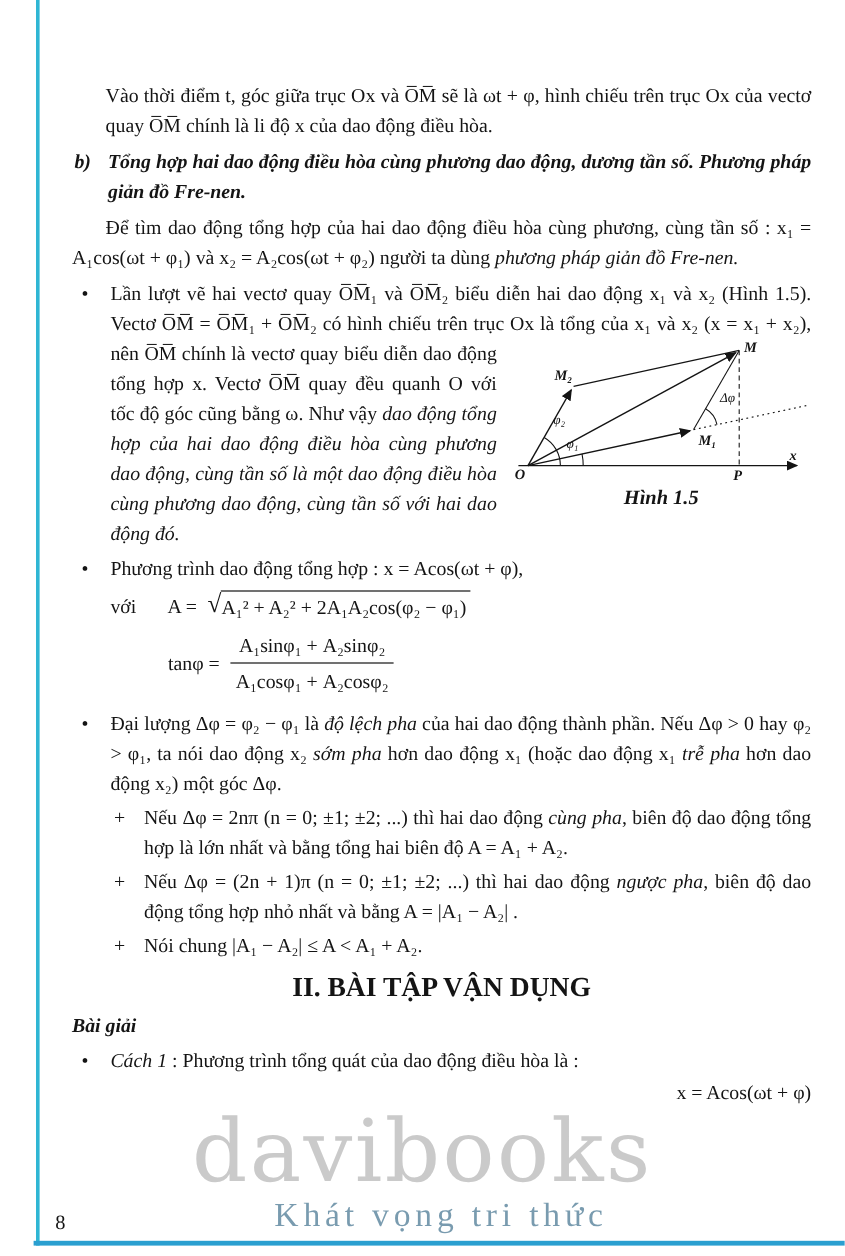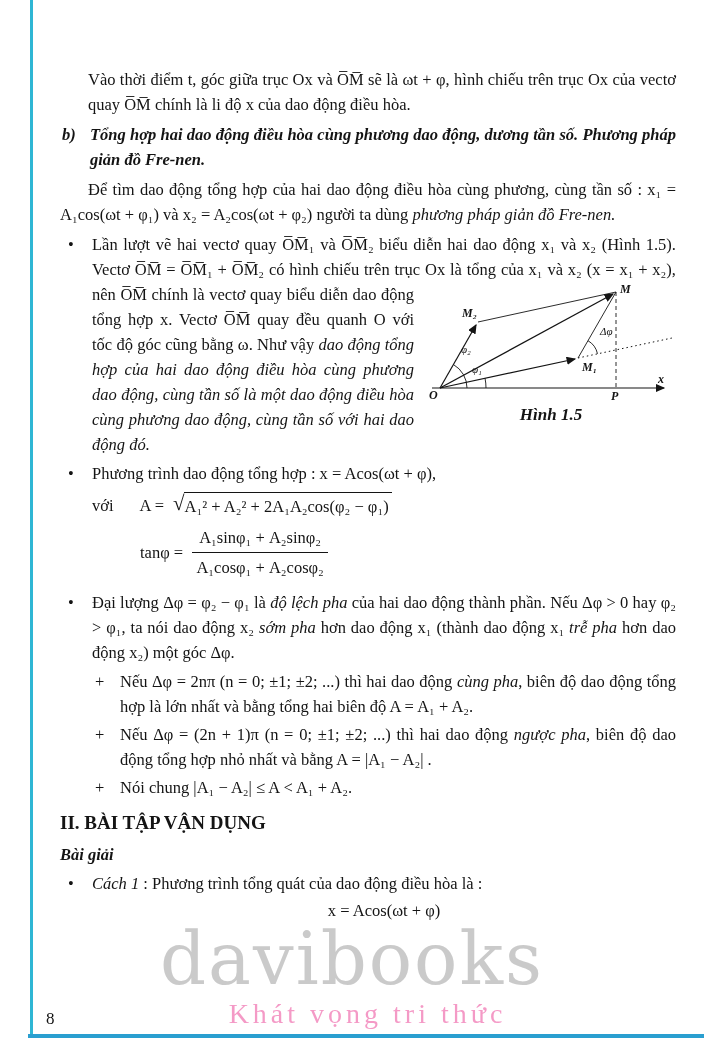--- a/index.html
+++ b/index.html
@@ -9,21 +9,21 @@
     background: #ffffff; color: #141414;
     font-family: "Liberation Serif", serif;
     font-size: 16.5px; line-height: 25px;
   }
   .border-left  { position: absolute; left: 30px; top: 0; width: 3px; height: 1038px; background: #2fb6d4; }
   .border-bottom{ position: absolute; left: 28px; top: 1034px; width: 676px; height: 4px; background: #2a9fd0; }
 
   .watermark { position: absolute; left: 0; right: 0; top: 919px; text-align: center; z-index: 1;
                color: #a0a0a0; opacity: .55; pointer-events: none; }
   .wm1 { font-size: 72px; line-height: 80px; letter-spacing: 2px; font-family: "DejaVu Serif", serif; }
-  .wm2 { font-size: 28px; line-height: 30px; letter-spacing: 4px; color: #ec4899; margin-left: 31px; }
+  .wm2 { font-size: 28px; line-height: 30px; letter-spacing: 4px; color: #0c4a6e; margin-left: 31px; }
 
   .content { position: absolute; left: 60px; top: 56px; width: 616px; z-index: 2; text-align: justify; margin-top: 11px; }
   p { margin: 0; }
 
   .lead { margin-left: 28px; margin-bottom: 5px; }
 
   .bhead { display: flex; font-weight: bold; font-style: italic; margin-bottom: 5px; }
   .blabel { flex: 0 0 28px; margin-left: 2px; }
   .btitle { flex: 1; text-align: justify; }
 
@@ -47,25 +47,25 @@
   .voi { margin-right: 26px; }
   .lhs { margin-right: 9px; white-space: nowrap; }
   .tanline { margin-left: 48px; }
   .sqrt { display: inline-flex; align-items: flex-start; }
   .radsign { font-size: 21px; line-height: 20px; transform: translateY(1px); }
   .radicand { border-top: 1.4px solid #141414; padding: 1px 3px 0 1px; margin-left: -1px; white-space: nowrap; }
   .frac { display: inline-block; text-align: center; vertical-align: middle; }
   .frac .num { display: block; border-bottom: 1.4px solid #141414; padding: 0 7px 2px; white-space: nowrap; }
   .frac .den { display: block; padding-top: 2px; white-space: nowrap; text-align: center; }
 
-  .sec-title { font-weight: bold; font-size: 19px; margin: 10px 0 7px; }
+  .sec-title { text-align: center; font-weight: bold; font-size: 23px; margin: 10px 0 7px; }
   .example { text-indent: -26px; margin-bottom: 4px; }
   .bold { font-weight: bold; }
   .baigiai { text-align: left; font-weight: bold; font-style: italic; margin: 4px 0; }
-  .eq-center { text-align: center; margin: 2px 0; }
+  .eq-center { text-align: right; margin: 2px 0; }
 
   .pagenum { position: absolute; left: 46px; top: 1006px; font-size: 17px; z-index: 2; }
 </style>
 </head>
 <body>
 
 <div class="border-left"></div>
 <div class="border-bottom"></div>
 
 <div class="watermark">
@@ -135,21 +135,21 @@
           <span class="num">A₁sinφ₁ + A₂sinφ₂</span>
           <span class="den">A₁cosφ₁ + A₂cosφ₂</span>
         </span>
       </div>
     </div>
   </div>
 
   <div class="bullet">
     <span class="marker">•</span>
     <div class="btext">
-      <p><span>Đại lượng Δφ = φ₂ − φ₁ là </span><i>độ lệch pha</i><span> của hai dao động thành phần. Nếu Δφ &gt; 0 hay φ₂ &gt; φ₁, ta nói dao động x₂ </span><i>sớm pha</i><span> hơn dao động x₁ (thành dao động x₁ </span><i>trễ pha</i><span> hơn dao động x₂) một góc Δφ.</span></p>
+      <p><span>Đại lượng Δφ = φ₂ − φ₁ là </span><i>độ lệch pha</i><span> của hai dao động thành phần. Nếu Δφ &gt; 0 hay φ₂ &gt; φ₁, ta nói dao động x₂ </span><i>sớm pha</i><span> hơn dao động x₁ (hoặc dao động x₁ </span><i>trễ pha</i><span> hơn dao động x₂) một góc Δφ.</span></p>
     </div>
   </div>
 
   <div class="plus">
     <span class="marker">+</span>
     <div class="btext"><span>Nếu Δφ = 2nπ (n = 0; ±1; ±2; ...) thì hai dao động </span><i>cùng pha</i><span>, biên độ dao động tổng hợp là lớn nhất và bằng tổng hai biên độ A = A₁ + A₂.</span></div>
   </div>
 
   <div class="plus">
     <span class="marker">+</span>

